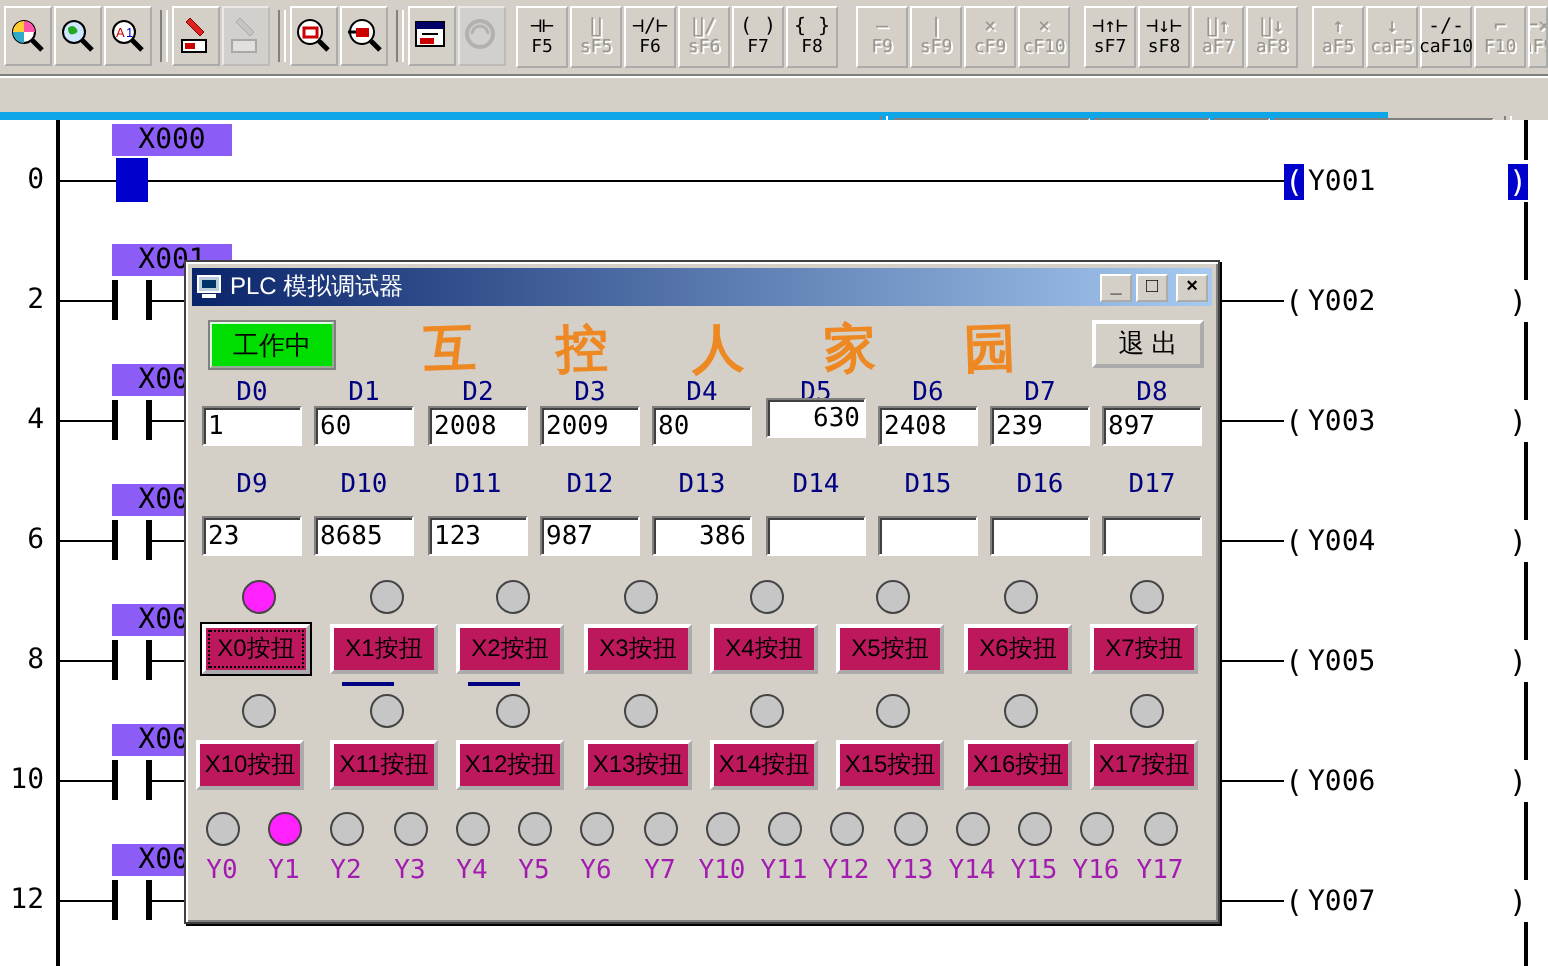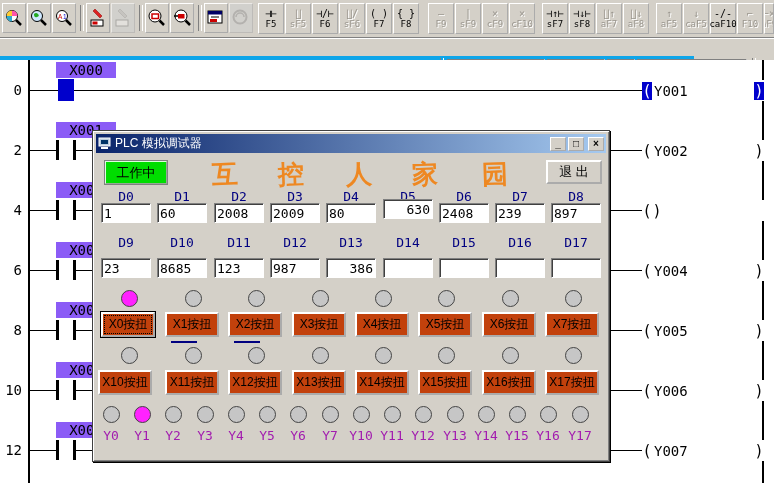--- a/index.html
+++ b/index.html
@@ -70,21 +70,21 @@
 
   .reglabel{position:absolute;width:50px;text-align:center;color:#000080;font-size:13px;
             font-family:"DejaVu Sans Mono",monospace;}
   .regbox{position:absolute;width:44px;height:18px;background:#fff;border:1px solid;
           border-color:#808080 #fff #fff #808080;box-shadow:inset 1px 1px 0 #404040;
           font-family:"DejaVu Sans Mono",monospace;font-size:13px;color:#000;padding:0 2px;}
   .regbox.ralign{text-align:right;}
 
   .lamp{position:absolute;width:15px;height:15px;border-radius:50%;background:#c6c6c6;border:1px solid #444;}
   .lamp.on{background:#ff22ff;}
-  .xbtn{position:absolute;width:54px;height:25px;background:#c2410c;border:2px outset #fff;
+  .xbtn{position:absolute;width:54px;height:25px;background:#be185d;border:2px outset #fff;
         font-size:12px;color:#000;padding:0;white-space:nowrap;}
   .xbtn.focused{outline:1px dotted #000;outline-offset:-4px;box-shadow:0 0 0 1px #000;}
   .artifact{position:absolute;height:2px;background:#000080;}
 
   .ycol-label{position:absolute;width:30px;text-align:center;font-size:13px;color:#a21caf;
               font-family:"DejaVu Sans Mono",monospace;}
   svg{display:block;}
 </style>
 </head>
 <body>
@@ -296,20 +296,21 @@
       <span class="rnum">4</span>
       <div class="rline"></div>
       <span class="clabel">X002</span>
       <div class="contact">
           <div class="mask"></div>
           <div class="b1"></div>
           <div class="b2"></div>
         </div>
       <div class="coil">
           <span class="cp">(</span>
+          <span class="cname">Y003</span>
           <span class="cp">)</span>
         </div>
     </div>
 
     <div class="rung" style="top:210px">
       <span class="rnum">6</span>
       <div class="rline"></div>
       <span class="clabel">X003</span>
       <div class="contact">
           <div class="mask"></div>

